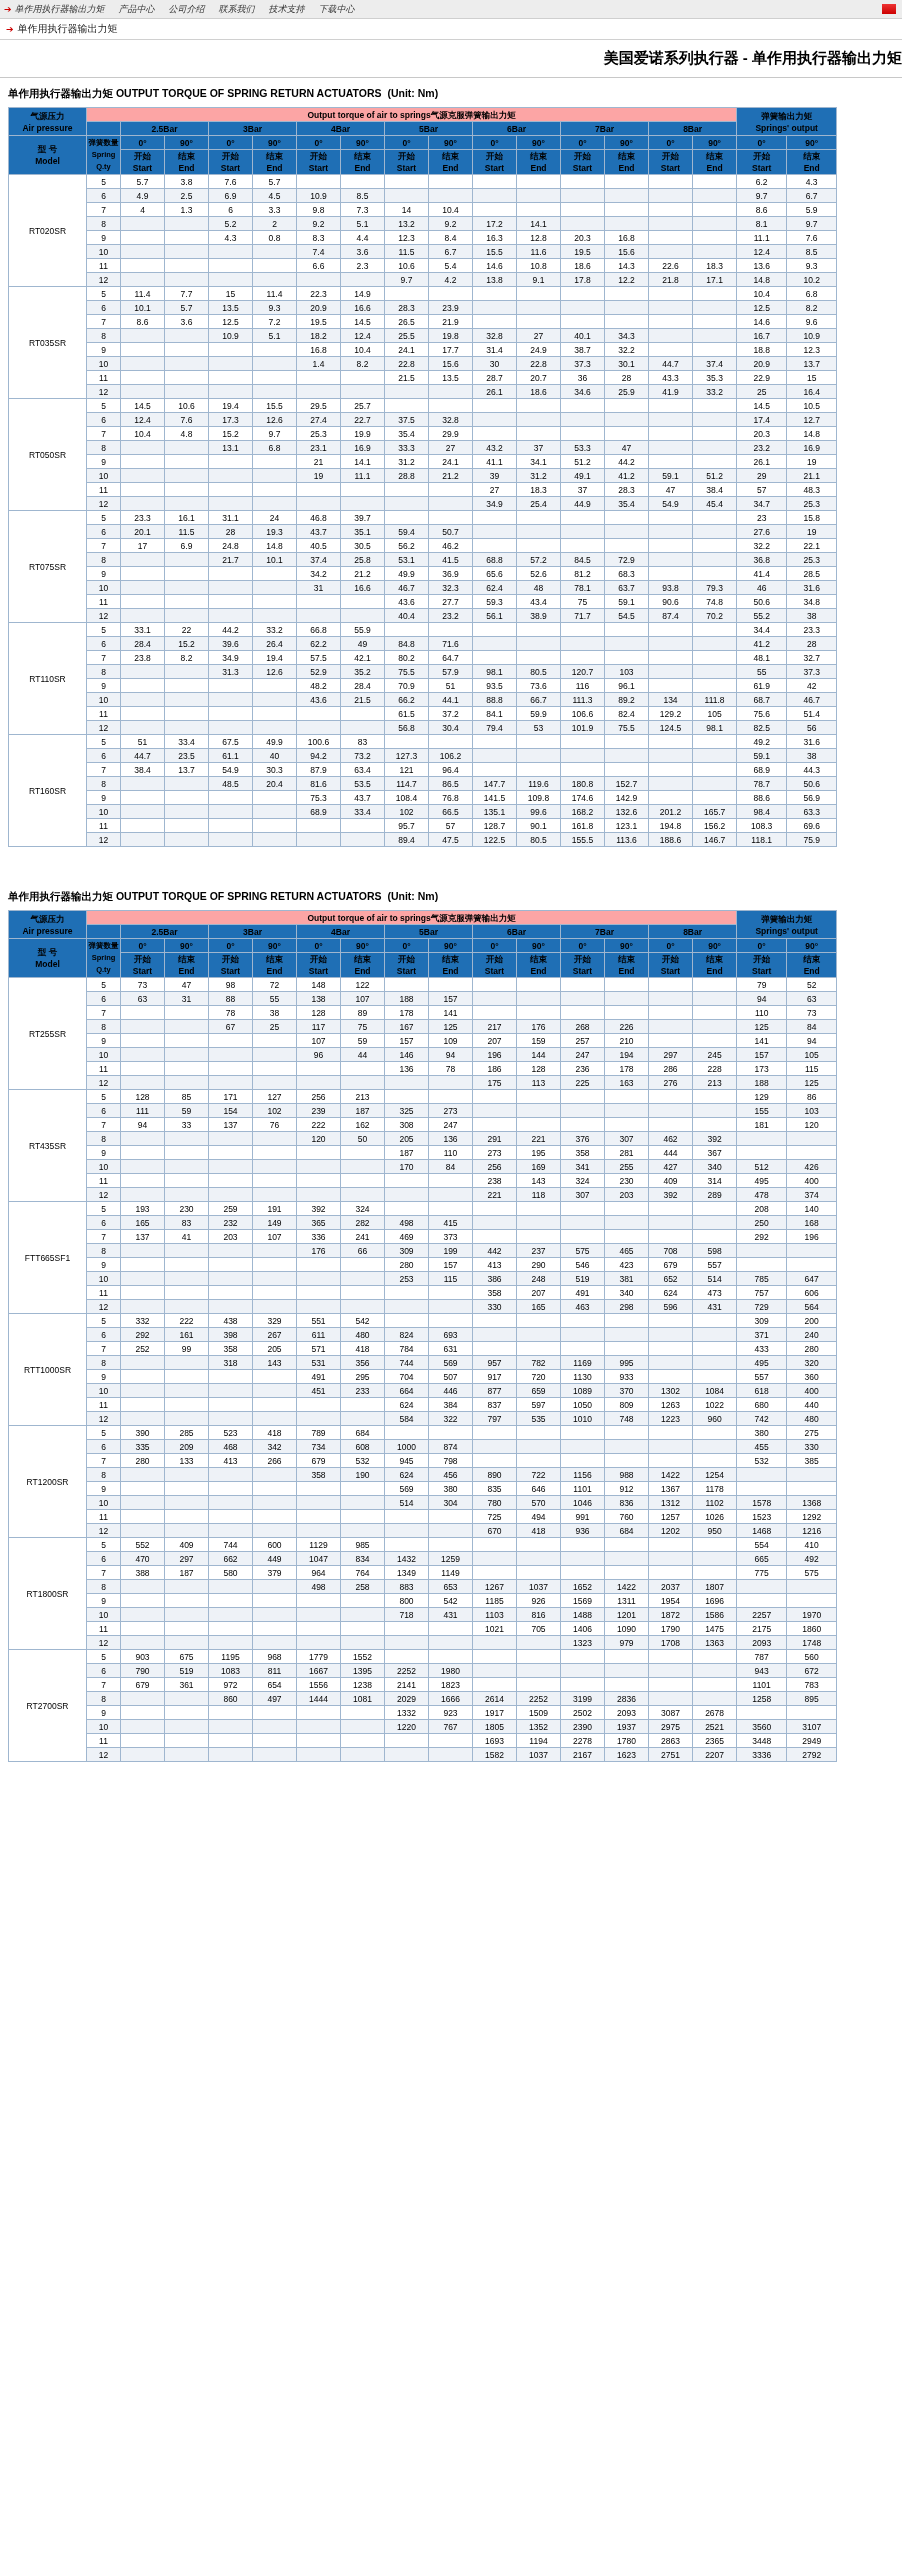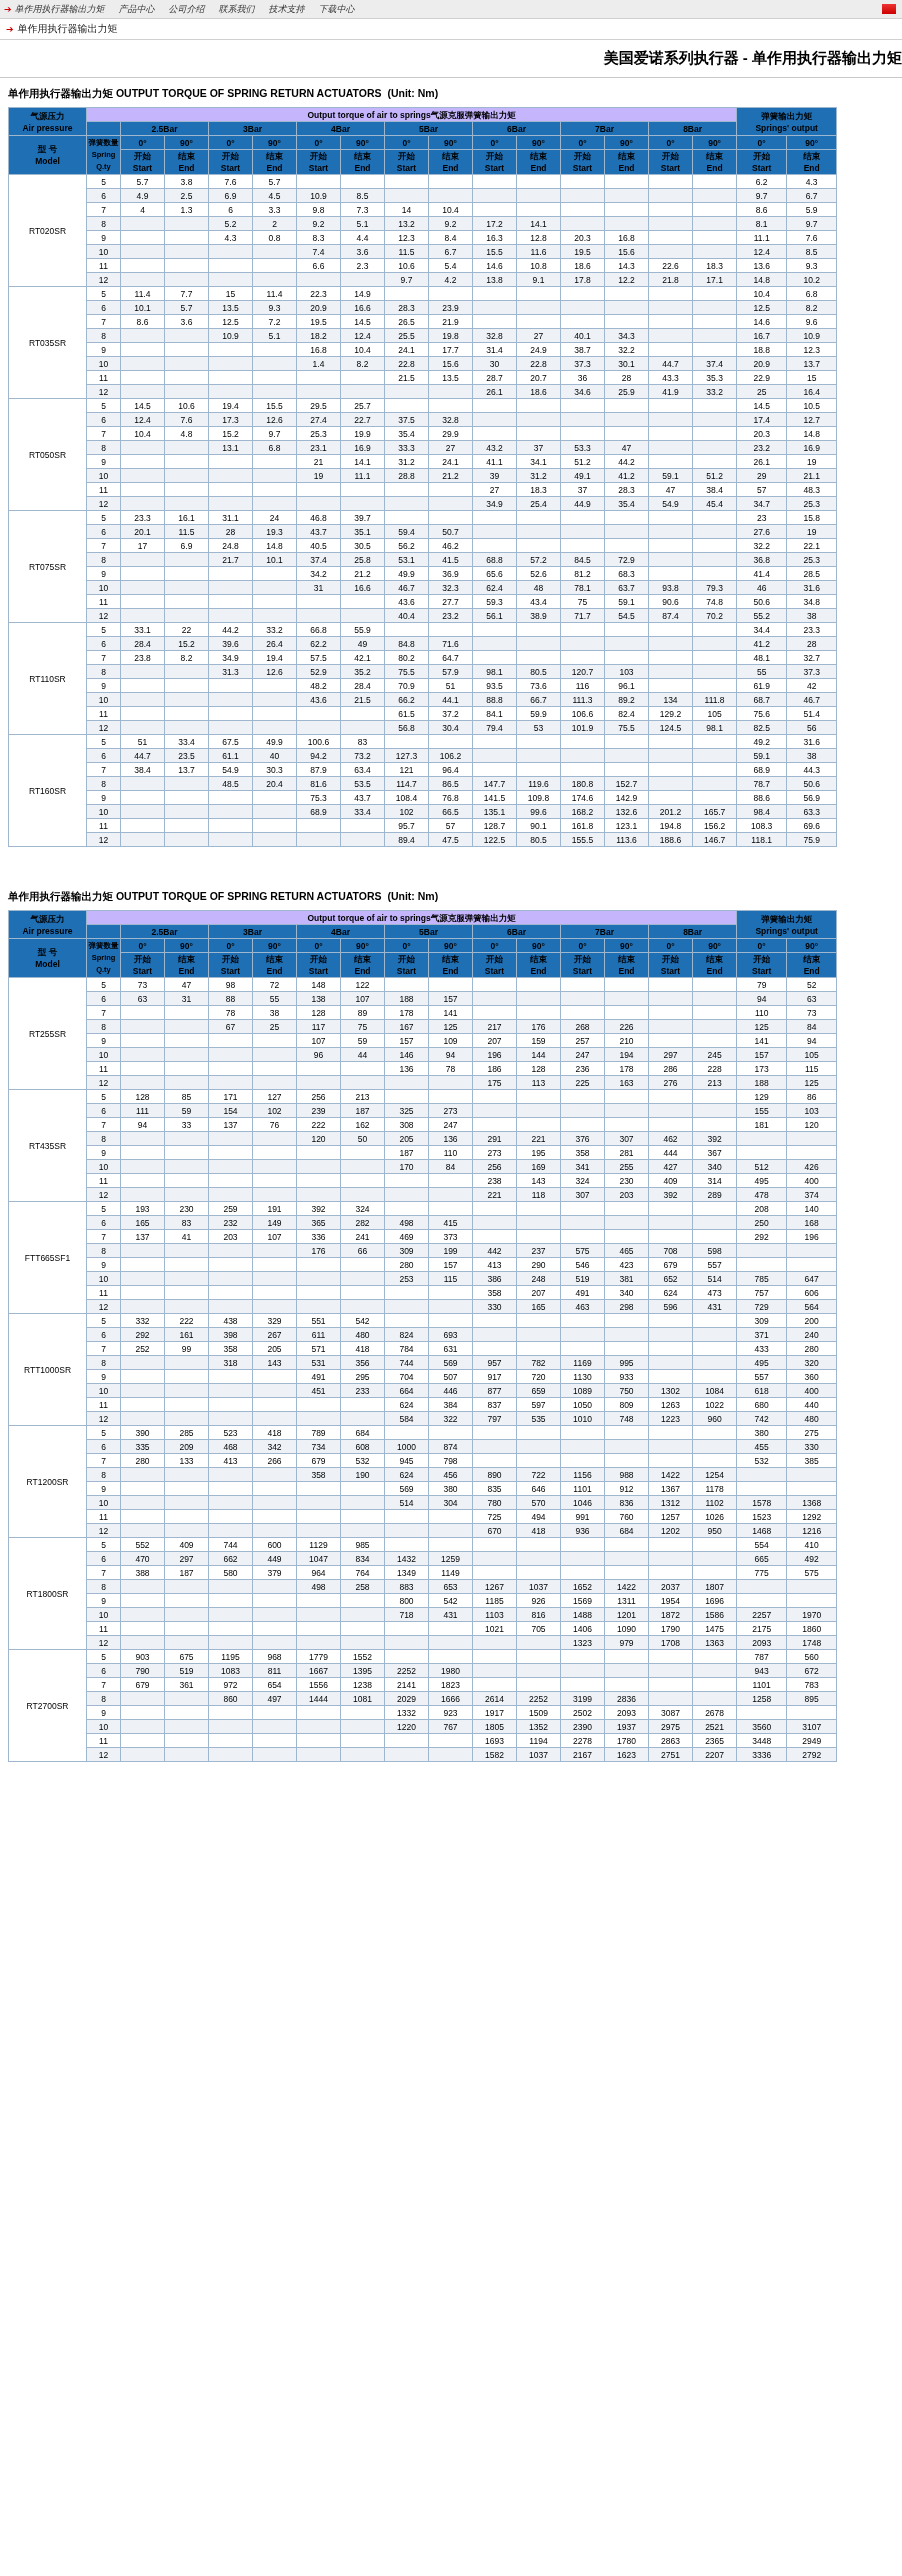--- a/index.html
+++ b/index.html
@@ -20,21 +20,21 @@
 
   .secthead{font-size:10.5px;font-weight:bold;padding:9px 0 6px 8px;}
   .secthead .cn{font-weight:bold;}
   .secthead .en{font-weight:bold;}
   .secthead .unit{font-weight:bold;}
 
   
   table.tq{border-collapse:collapse;margin:0 8px;width:718px;table-layout:fixed;}
   table.tq td,table.tq th{border:1px solid #9fb6cf;font-size:8.5px;text-align:center;padding:0;height:13px;line-height:12px;color:#000;}
   .hdr-blue{background:#1f6fb5;color:#fff;font-weight:bold;}
-  .grp{background:#c4b5fd;color:#fff;font-weight:bold;font-size:8.5px;}
+  .grp{background:#fca5a5;color:#fff;font-weight:bold;font-size:8.5px;}
   td.modelcell{font-size:10px;font-weight:normal;background:#fff;}
   td.qty{width:26px;}
   tr.alt td{background:#eef2f7;}
   .cn-sm{font-size:7.5px;}
   .two-line{line-height:9px;}
   .spacer{height:22px;}
   .bigspace{height:34px;}
 </style>
 </head>
 <body>
@@ -1830,21 +1830,21 @@
           <td></td>
           <td></td>
           <td></td>
           <td>451</td>
           <td>233</td>
           <td>664</td>
           <td>446</td>
           <td>877</td>
           <td>659</td>
           <td>1089</td>
-          <td>750</td>
+          <td>370</td>
           <td>1302</td>
           <td>1084</td>
           <td>618</td>
           <td>400</td>
         </tr>
         <tr>
           <td class="qty">11</td>
           <td></td>
           <td></td>
           <td></td>

